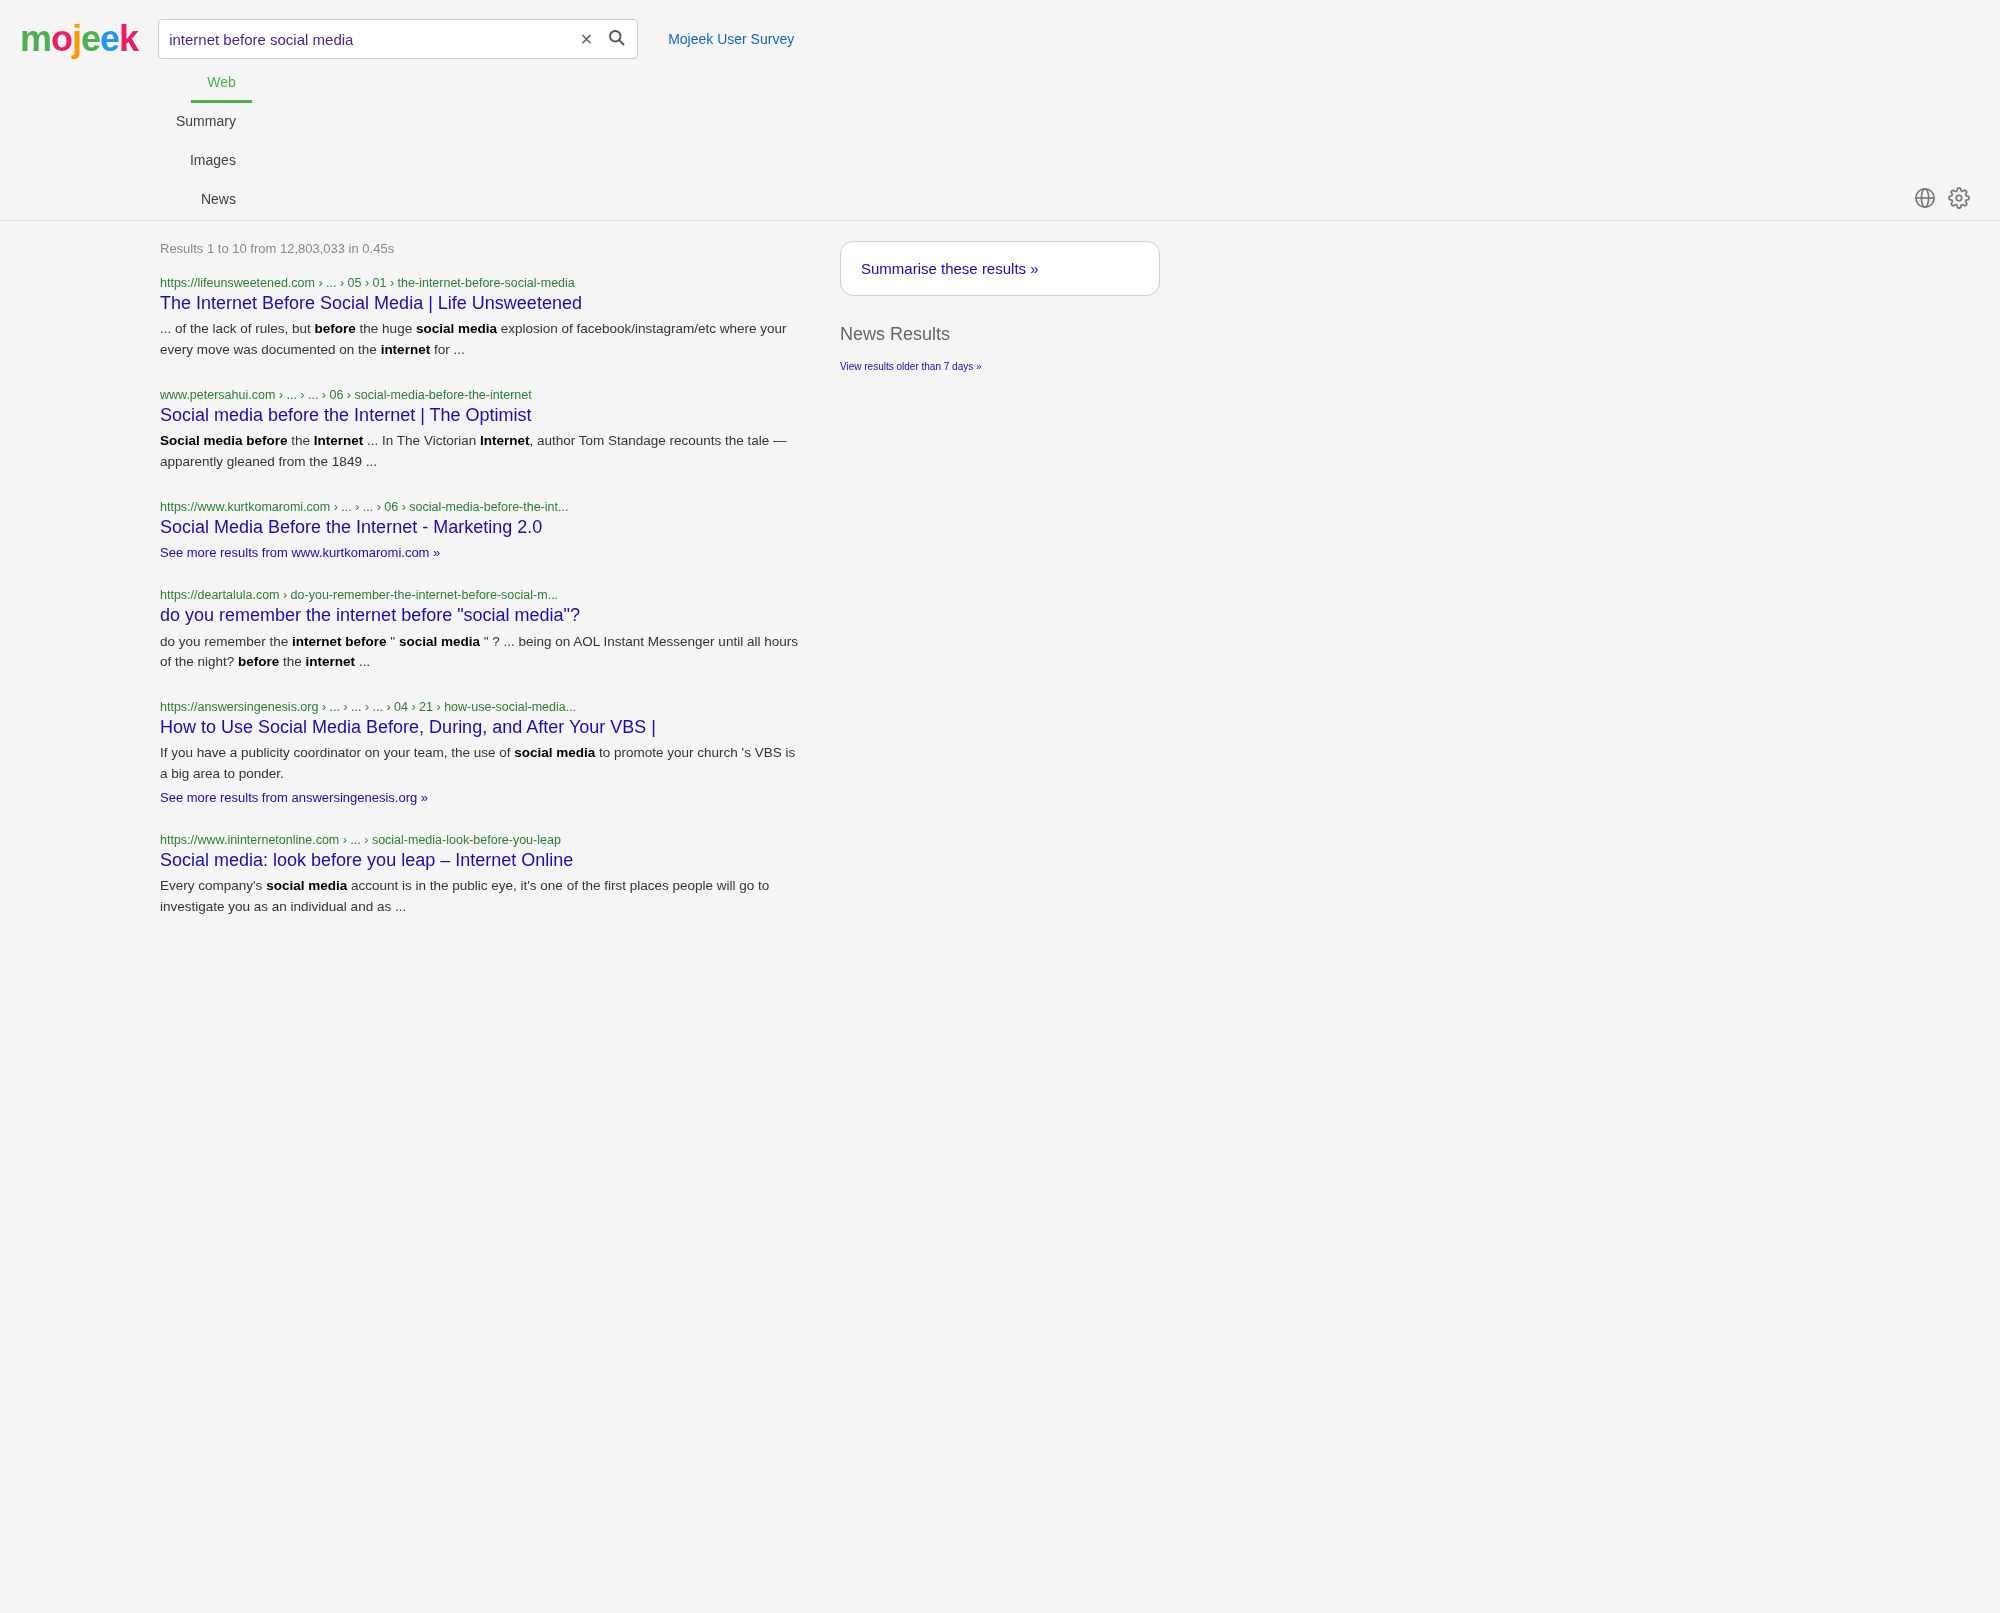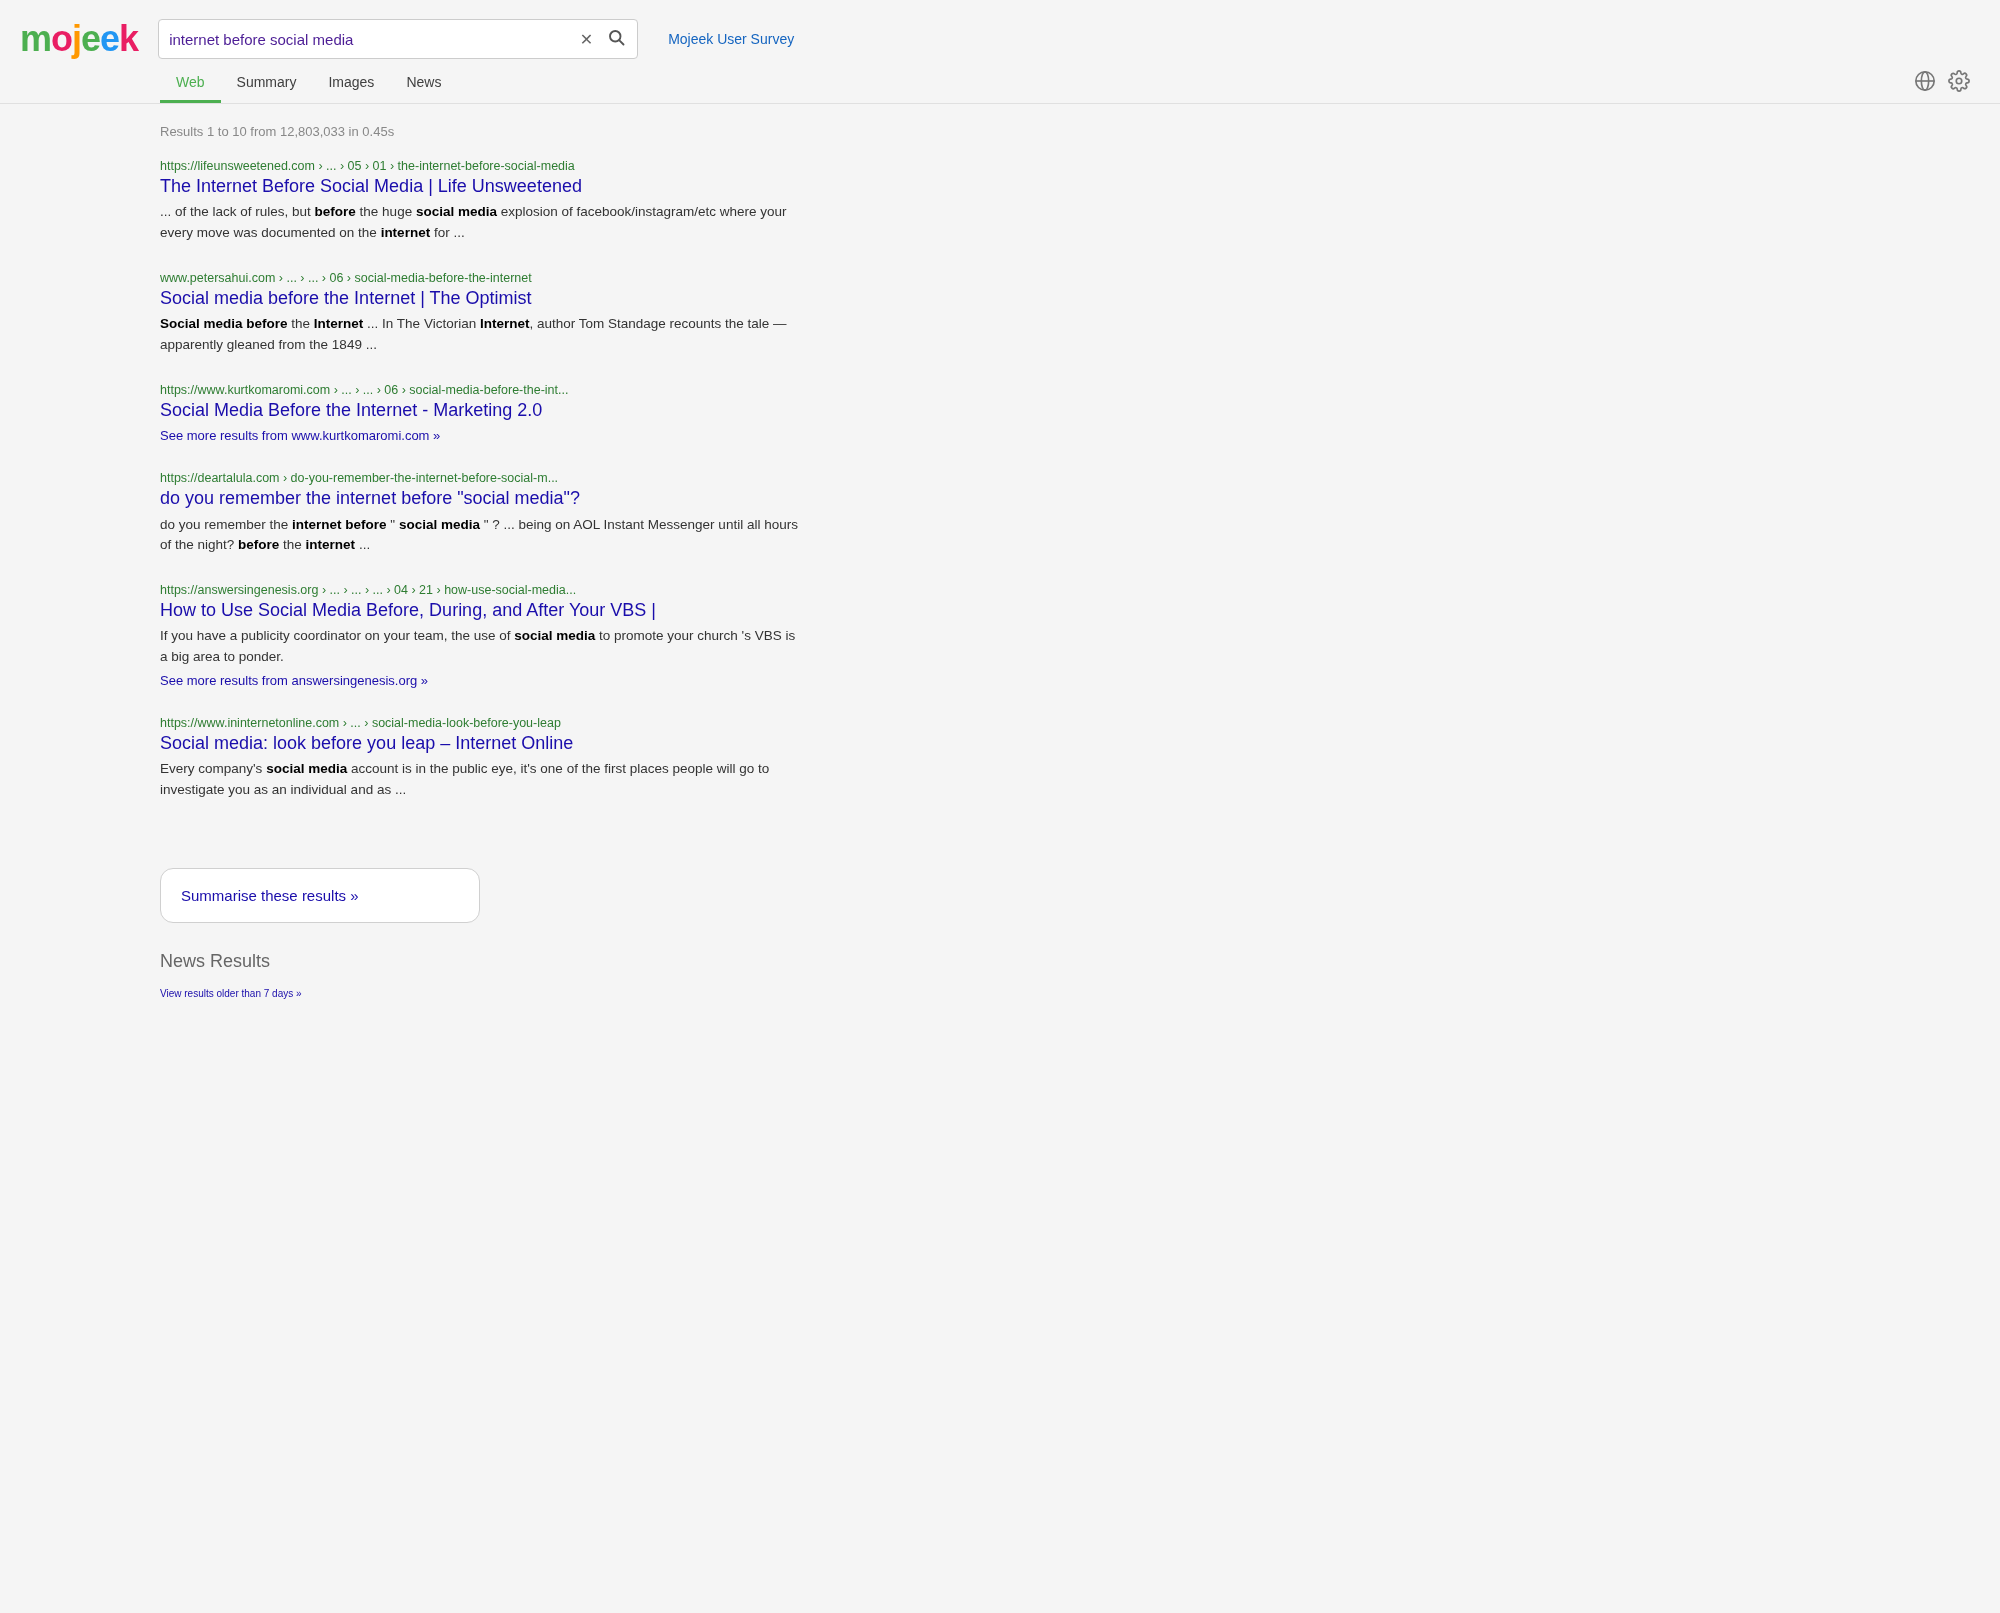--- a/index.html
+++ b/index.html
@@ -79,21 +79,20 @@
     }
     .nav-icon {
       font-size: 18px;
       color: #777;
       cursor: pointer;
     }
     .main-content {
       display: flex;
       padding: 20px 20px 20px 160px;
       gap: 40px;
-      flex-direction: column;
     }
     .results-col {
       flex: 1;
       max-width: 640px;
     }
     .results-meta {
       color: #888;
       font-size: 13px;
       margin-bottom: 20px;
     }
@@ -169,20 +168,21 @@
       display: flex;
       align-items: flex-end;
       padding: 0 20px;
       border-bottom: 1px solid #e0e0e0;
       margin-top: 4px;
     }
     .nav-left {
       display: flex;
       padding-left: 140px;
       align-items: flex-end;
+      flex-direction: column;
     }
   </style>
 </head>
 <body>
 
 <div class="header-top">
   <div class="logo">
     <span style="color:#4CAF50">m</span><span style="color:#E91E63">o</span><span style="color:#FF9800">j</span><span style="color:#4CAF50">e</span><span style="color:#2196F3">e</span><span style="color:#E91E63">k</span>
   </div>
   <div class="search-bar-wrapper">

